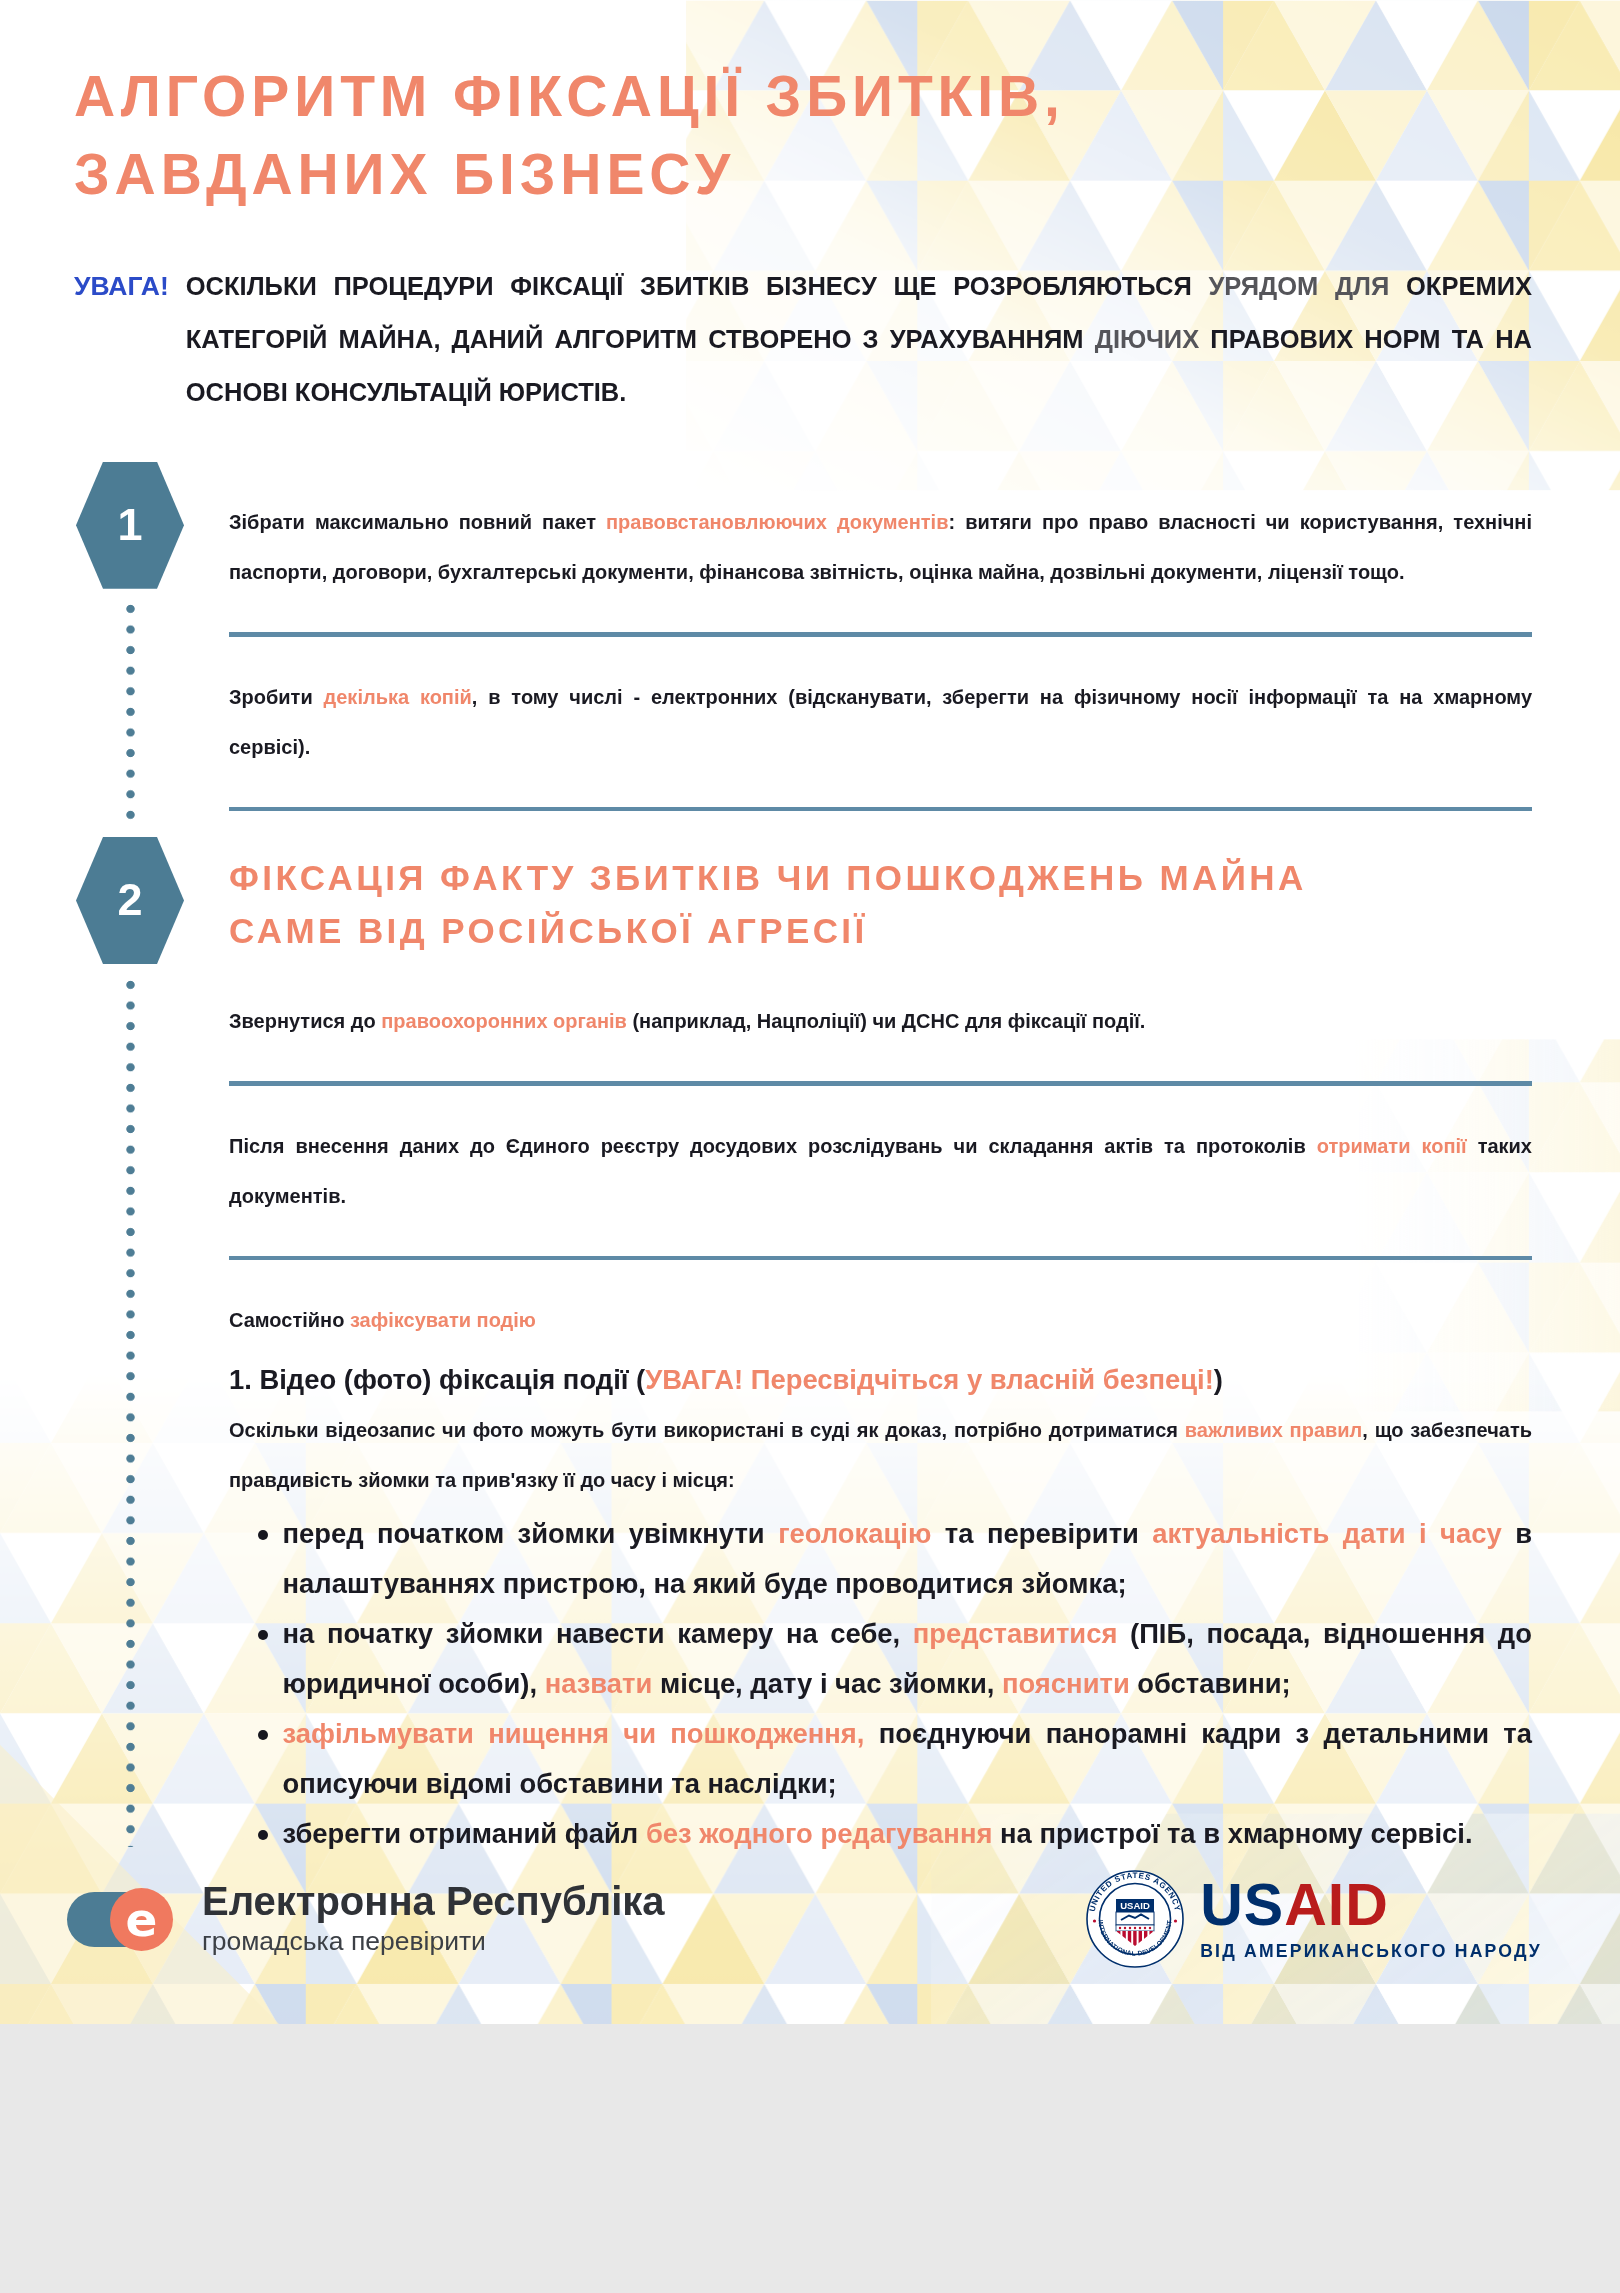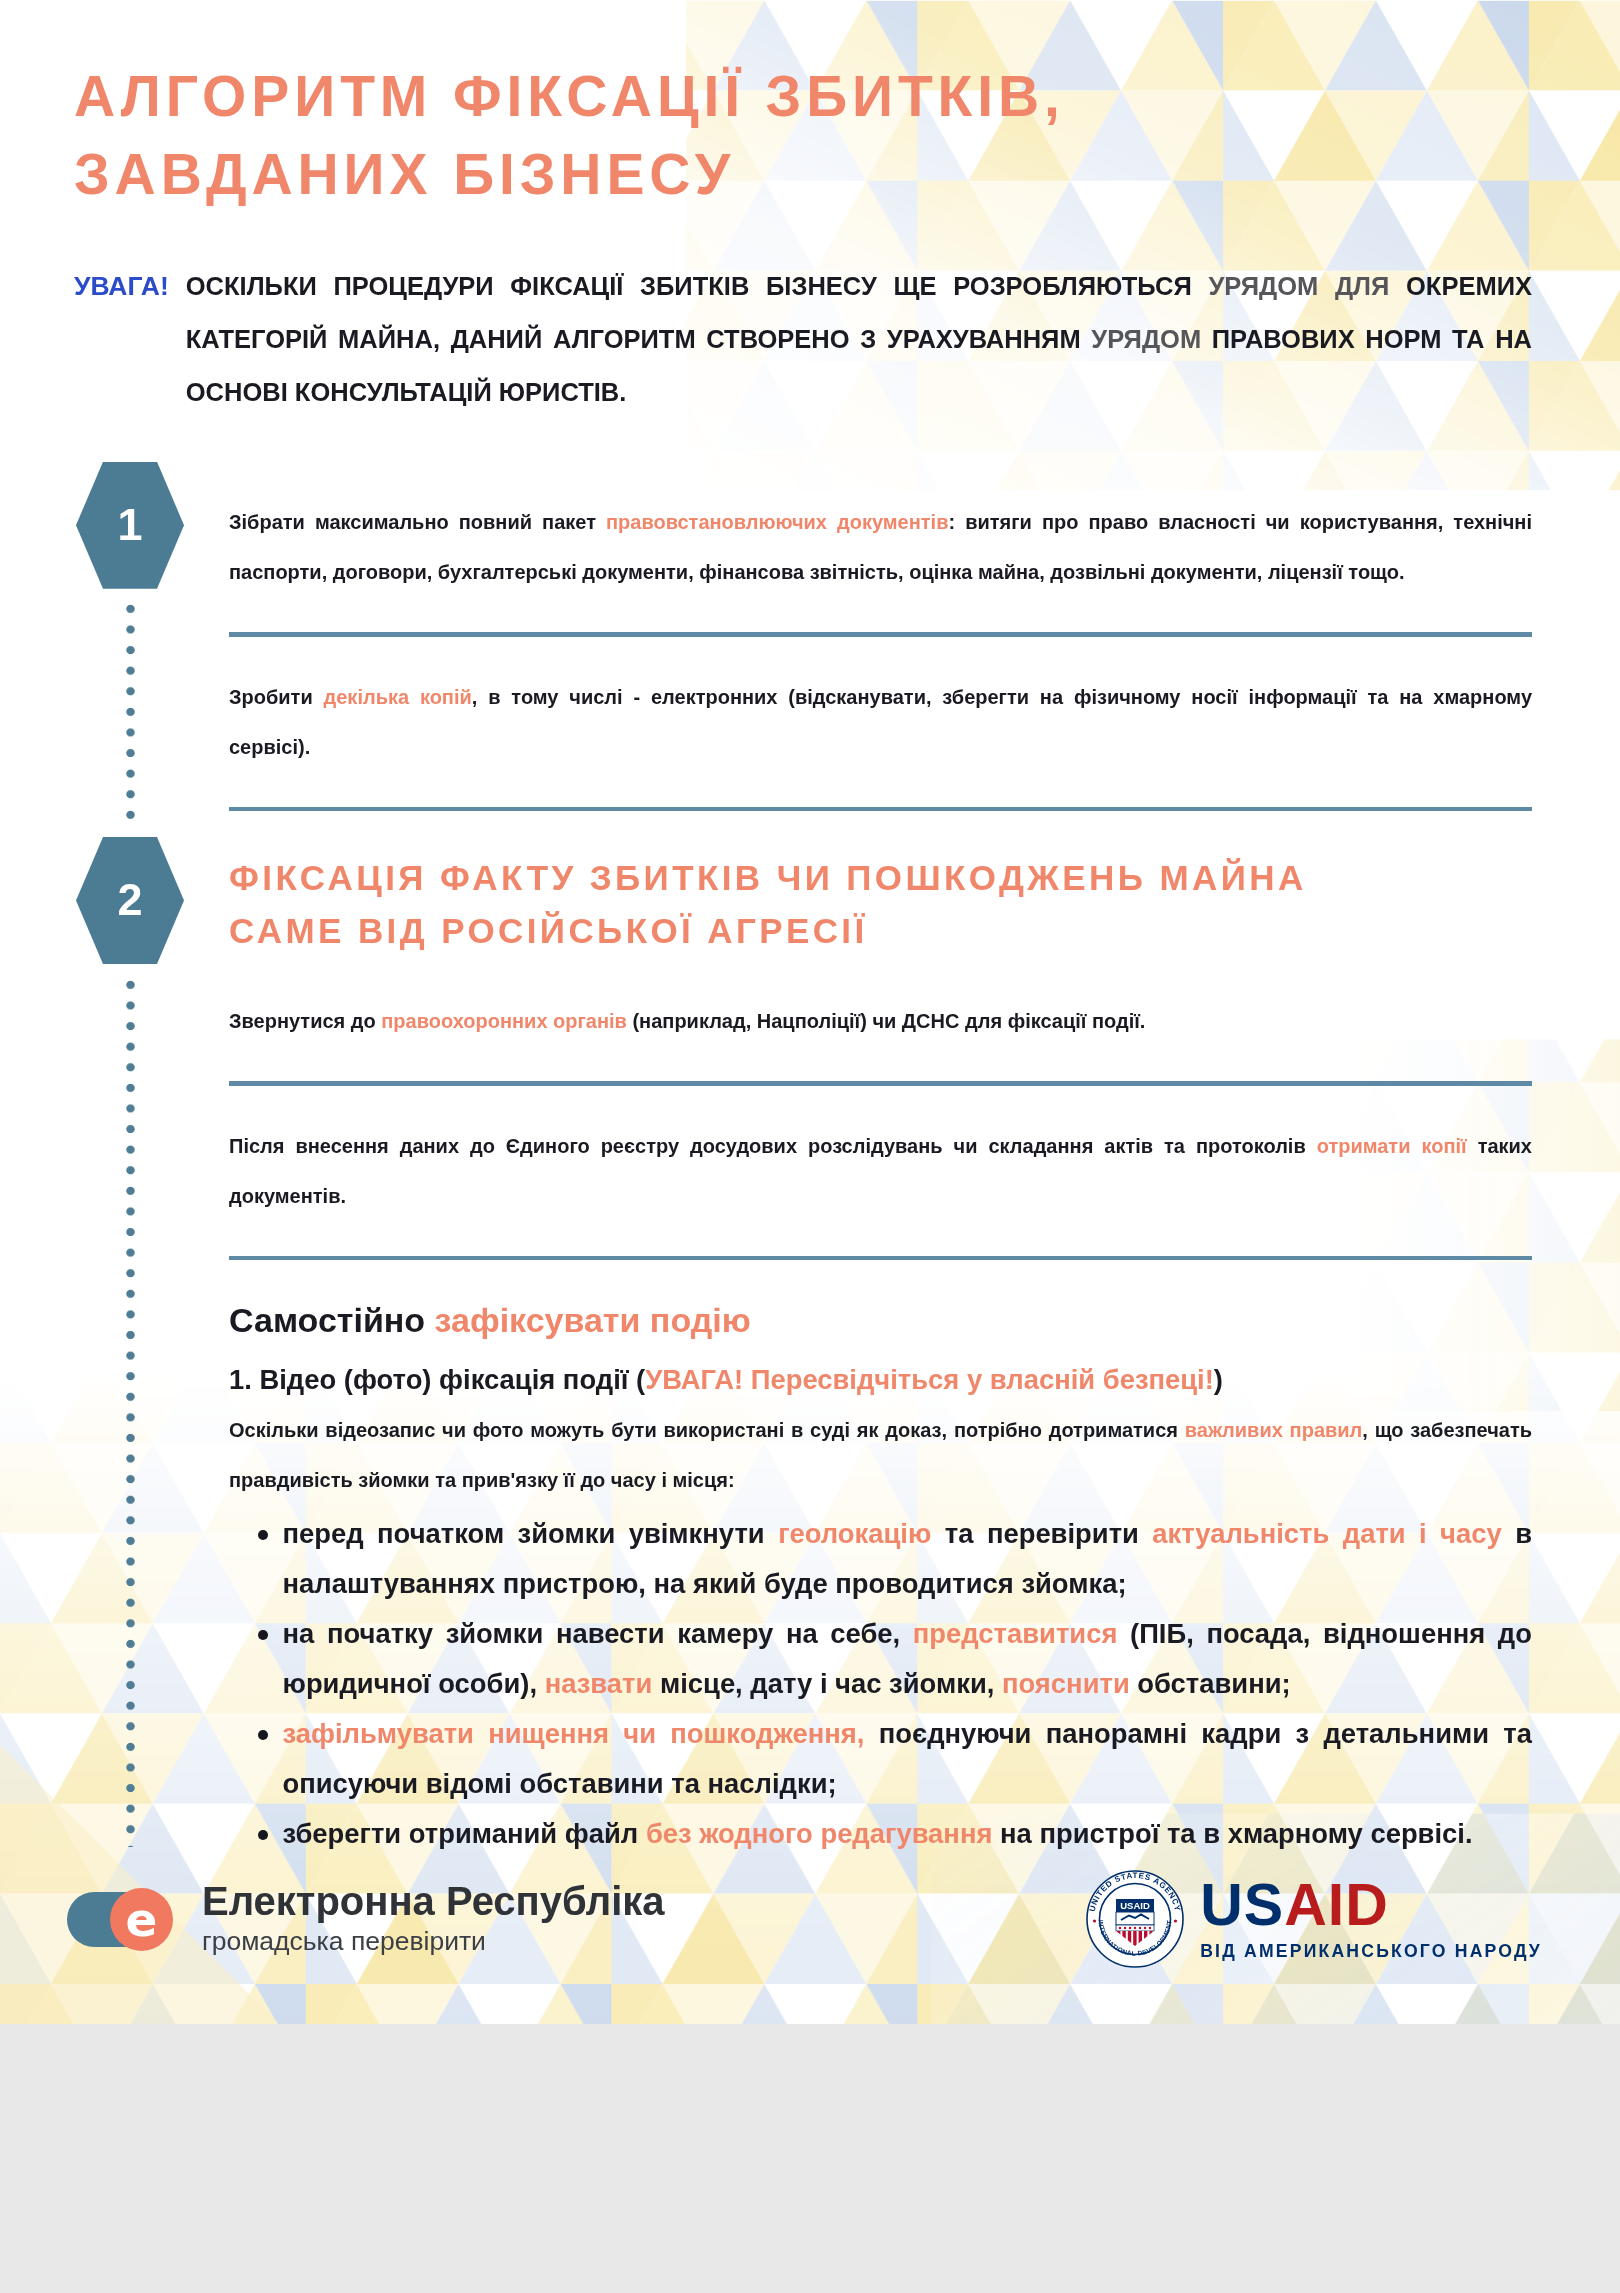--- a/index.html
+++ b/index.html
@@ -49,21 +49,21 @@
   }
   .step1 .step-heading{line-height:127px;}
   .step2 .step-heading{line-height:53px;padding-top:13.7px;}
 
   .para{font-size:20px;line-height:50px;font-weight:bold;text-align:justify;margin:0;}
   .step1 .para-first{margin-top:35px;}
   .step2 .para-first{margin-top:39px;}
   .rule{border:0;height:4.9px;background:#5E8AA6;margin:35px 0;}
   .rule-last1{margin-bottom:25.5px;}
 
-  .subhead{font-size:34px;line-height:50px;font-weight:bold;margin:5.9px 0 0;}
+  .subhead{font-size:20px;line-height:50px;font-weight:bold;margin:5.9px 0 0;}
   .item-heading{font-size:27.4px;line-height:50px;font-weight:bold;margin:9.8px 0 0;}
   .intro{margin-top:0;}
 
   ul.checklist{list-style:none;margin:3.9px 0 0;padding:0 0 0 25.5px;}
   ul.checklist li{
     position:relative;padding-left:28px;margin:0;
     font-size:27.4px;line-height:50px;font-weight:bold;text-align:justify;
   }
   ul.checklist li::before{
     content:"";position:absolute;left:3.9px;top:20.6px;
@@ -173,21 +173,21 @@
     <rect x="950" y="1850" width="703" height="490" fill="url(#triB)" opacity="0.85" mask="url(#mBR)"></rect>
     <polygon points="0,2340 0,1780 340,2120 120,2340" fill="#F9EFC6" opacity="0.55"></polygon>
   </svg>
 
   <div class="content">
 
     <h1 class="doc-title"><span>АЛГОРИТМ ФІКСАЦІЇ ЗБИТКІВ,</span><br><span>ЗАВДАНИХ БІЗНЕСУ</span></h1>
 
     <div class="attention">
       <span class="attn-label">УВАГА!</span>
-      <p class="attn-text"><span>ОСКІЛЬКИ ПРОЦЕДУРИ ФІКСАЦІЇ ЗБИТКІВ БІЗНЕСУ ЩЕ РОЗРОБЛЯЮТЬСЯ </span><span class="seg-gray">УРЯДОМ ДЛЯ</span><span> ОКРЕМИХ КАТЕГОРІЙ МАЙНА, ДАНИЙ АЛГОРИТМ СТВОРЕНО З УРАХУВАННЯМ </span><span class="seg-gray">УРЯДОМ</span><span> ПРАВОВИХ НОРМ ТА НА ОСНОВІ КОНСУЛЬТАЦІЙ ЮРИСТІВ.</span></p>
+      <p class="attn-text"><span>ОСКІЛЬКИ ПРОЦЕДУРИ ФІКСАЦІЇ ЗБИТКІВ БІЗНЕСУ ЩЕ РОЗРОБЛЯЮТЬСЯ </span><span class="seg-gray">УРЯДОМ ДЛЯ</span><span> ОКРЕМИХ КАТЕГОРІЙ МАЙНА, ДАНИЙ АЛГОРИТМ СТВОРЕНО З УРАХУВАННЯМ </span><span class="seg-gray">ДІЮЧИХ</span><span> ПРАВОВИХ НОРМ ТА НА ОСНОВІ КОНСУЛЬТАЦІЙ ЮРИСТІВ.</span></p>
     </div>
 
     <div class="step step1">
       <div class="step-left">
         <div class="hex">
             <span>1</span>
           </div>
         <div class="dots"></div>
       </div>
       <div class="step-right">

